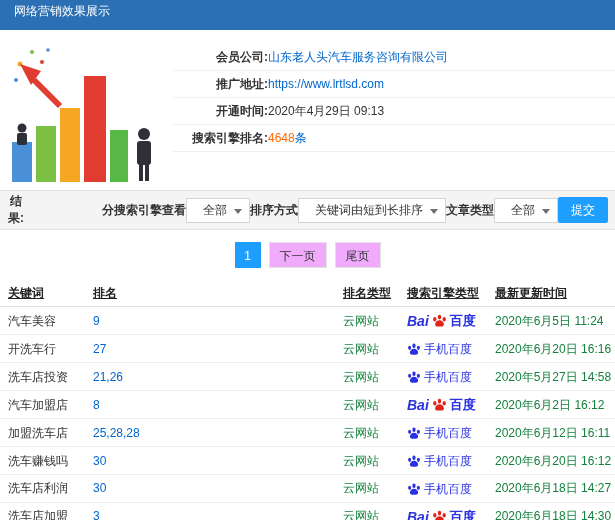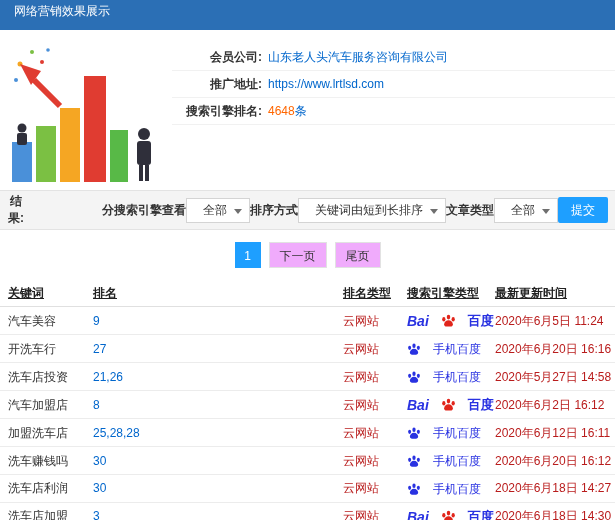--- a/index.html
+++ b/index.html
@@ -12,21 +12,21 @@
   
   .topbar {
     height: 30px; line-height: 22px; background: #2b6fb5;
     color: #fff; padding: 0 14px; font-size: 12px;
   }
   
   .info { height: 160px; display: flex; padding-top: 6px; }
   .chart-wrap { width: 172px; padding: 2px 4px 0 6px; }
   .form { flex: 1; padding-top: 8px; }
   .form-row { display: flex; align-items: center; height: 27px; border-bottom: 1px solid #f1f1f1; }
-  .form-label { width: 96px; text-align: right; font-weight: bold; padding-right: 6px; white-space: nowrap; color: #333; }
+  .form-label { width: 96px; text-align: right; font-weight: bold; white-space: nowrap; color: #333; }
   .link { color: #0066cc; text-decoration: none; cursor: pointer; }
   .plain-value { color: #333; }
   .highlight-num { color: #ff6600; }
   .highlight-suffix { color: #0066cc; }
   
   .result-bar {
     height: 40px; background: #f4f4f4;
     border-top: 1px solid #e3e3e3; border-bottom: 1px solid #e3e3e3;
     display: flex; align-items: center; padding: 0 8px; overflow: hidden;
   }
@@ -58,22 +58,22 @@
   }
   
   table { width: 100%; border-collapse: collapse; table-layout: fixed; }
   th, td {
     text-align: left; padding: 6px 8px; border-bottom: 1px solid #ececec;
     white-space: nowrap; font-size: 12px; line-height: 14px;
   }
   th { color: #222; font-weight: bold; border-bottom: 1px solid #e0e0e0; text-decoration: underline; }
   td.keyword { color: #333; }
   td.rank .rank-link { color: #0066cc; cursor: pointer; }
-  td.rank-type, td.time { color: #b91c1c; }
-  .engine { display: inline-flex; align-items: center; gap: 12px; vertical-align: middle; }
+  td.rank-type, td.time { color: #15803d; }
+  .engine { display: inline-flex; align-items: center; gap: 3px; vertical-align: middle; }
   .bai { color: #2932e1; font-weight: bold; font-style: italic; font-size: 14px; }
   .du { color: #2932e1; font-weight: bold; font-size: 13px; }
   .mob-label { color: #2932e1; font-size: 12px; }
   .paw-red { color: #e1251b; }
   .paw-blue { color: #2932e1; }
 </style>
 </head>
 <body>
 
 <div class="topbar">
@@ -107,20 +107,24 @@
   <div class="form">
     <div class="form-row">
       <span class="form-label">会员公司:</span>
       <a class="link">山东老人头汽车服务咨询有限公司</a>
     </div>
     <div class="form-row">
       <span class="form-label">推广地址:</span>
       <a class="link">https://www.lrtlsd.com</a>
     </div>
     <div class="form-row">
+      <span class="form-label">开通时间:</span>
+      <span class="plain-value">2020年4月29日 09:13</span>
+    </div>
+    <div class="form-row">
       <span class="form-label">搜索引擎排名:</span>
       <span class="highlight-num">4648</span>
       <span class="highlight-suffix">条</span>
     </div>
   </div>
 </div>
 
 <div class="result-bar">
   <span class="result-label">结果:</span>
   <div class="filters">

